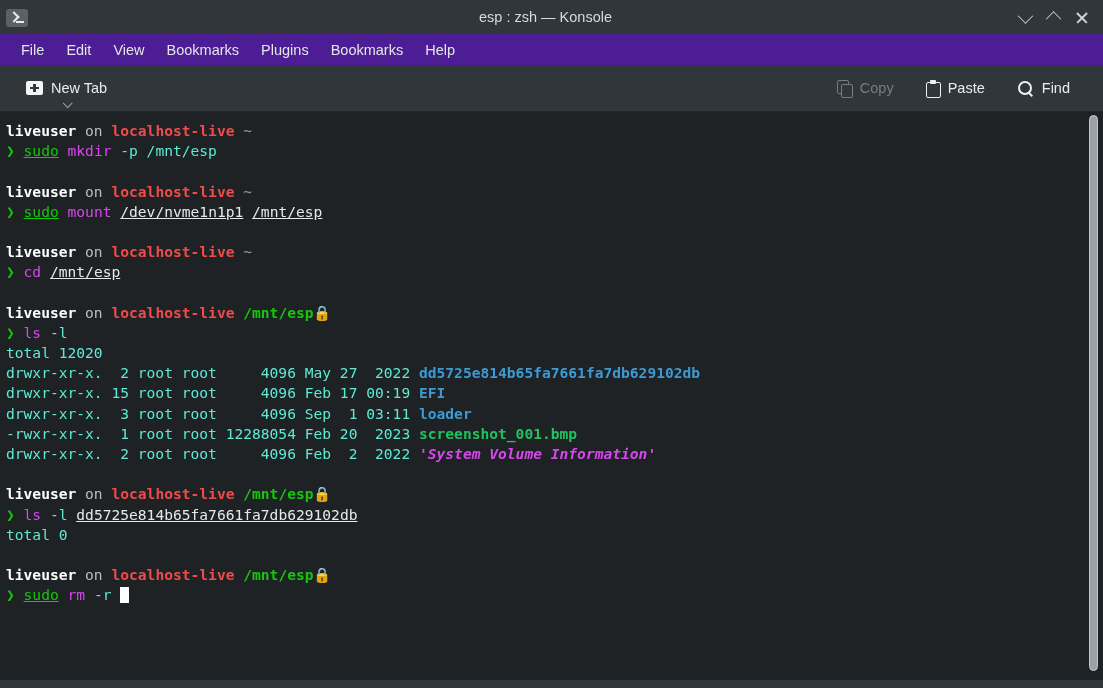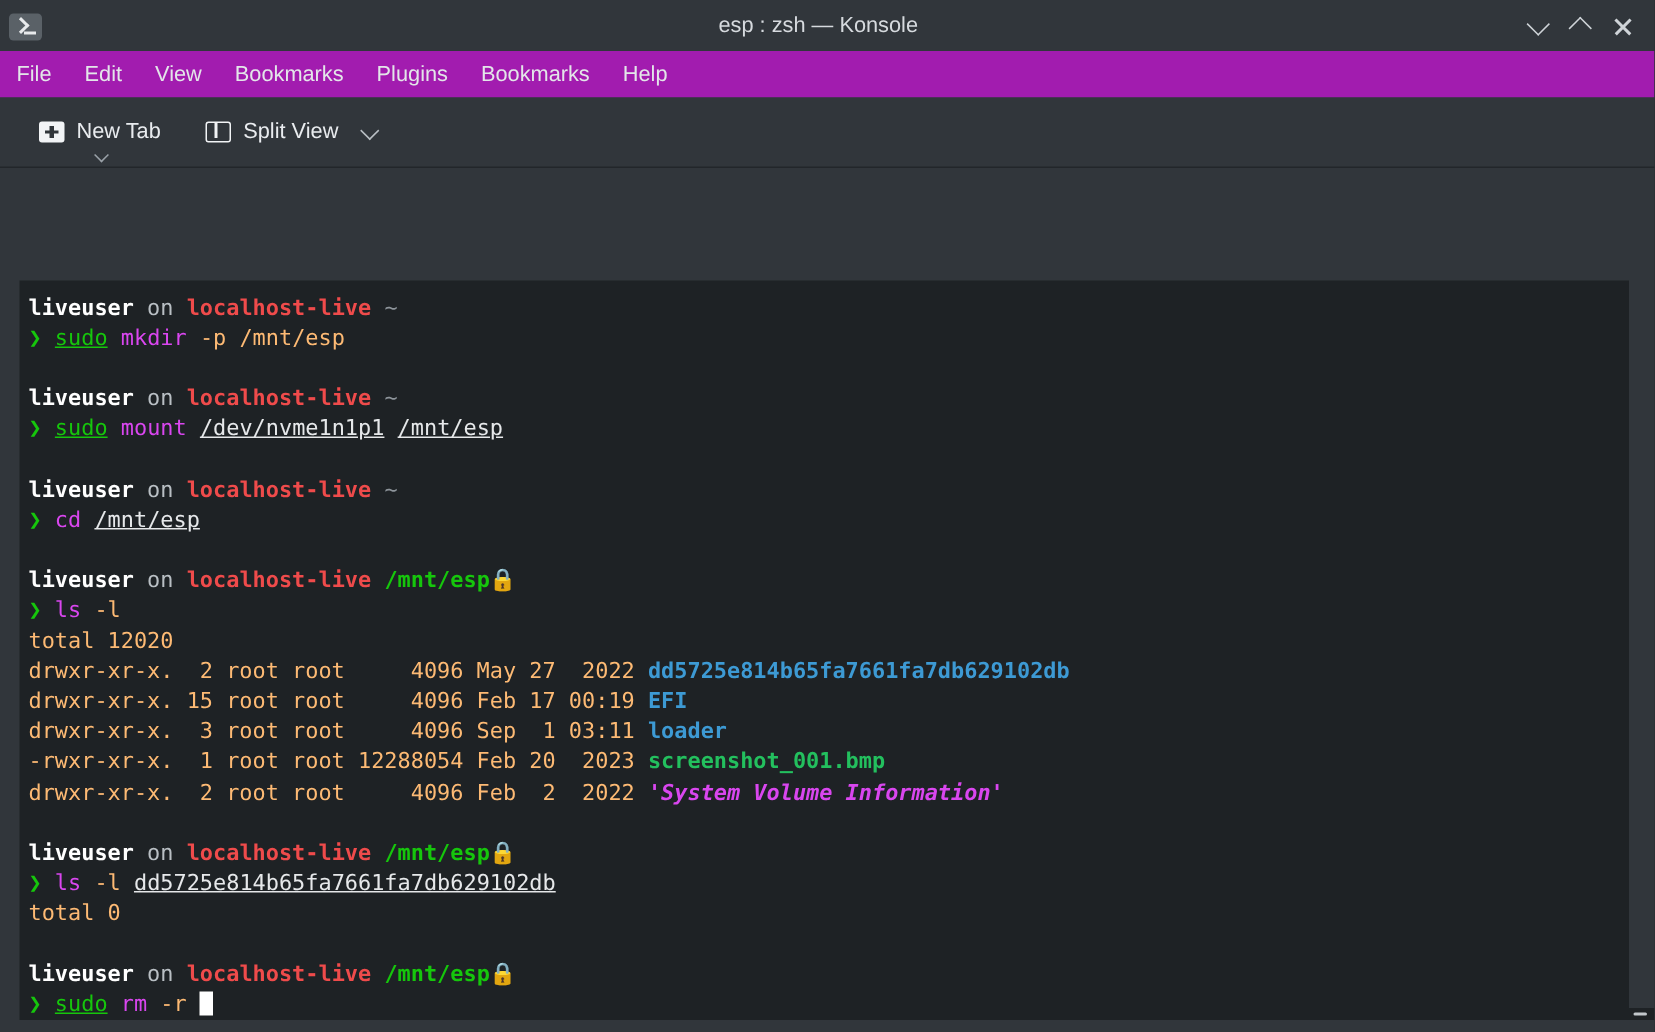--- a/index.html
+++ b/index.html
@@ -80,21 +80,22 @@
     left: 0; top: 6px; width: 14px; height: 1.7px;
     background: #cfd4d8;
   }
   .xmark::before { transform: rotate(45deg); }
   .xmark::after  { transform: rotate(-45deg); }
 
   
   .menubar {
     height: 31px;
     display: flex; align-items: center;
-    background: #a21caf;
+    padding-left: 10px;
+    background: #4c1d95;
     flex: 0 0 auto;
     text-align: right;
   }
   .menu-item {
     font-size: 14.5px;
     color: #e3e6e9;
     padding: 3px 11px;
     border-radius: 3px;
     white-space: nowrap;
   }
@@ -190,25 +191,24 @@
     left: 11px; top: 11px; width: 6px; height: 2.2px;
     background: #eef1f3;
     transform: rotate(45deg);
     transform-origin: left center;
   }
 
   
   .term-wrap {
     flex: 1 1 auto;
     background: #31363b;
-    padding: 0 0 8px 13px;
+    padding: 0 0 8px 0;
     position: relative;
     display: flex;
     min-height: 0;
-    align-items: flex-end;
   }
   .terminal {
     flex: 1 1 auto;
     background: #1e2225;
     font-family: "DejaVu Sans Mono", "Liberation Mono", monospace;
     font-size: 14.6px;
     line-height: 20.2px;
     color: #e6e8ea;
     padding: 9px 0 0 6px;
     overflow: hidden;
@@ -235,21 +235,21 @@
 
   
   .c-user   { color: #ffffff; font-weight: bold; }
   .c-on     { color: #b9bfc4; }
   .c-host   { color: #ef4b4b; font-weight: bold; }
   .c-path   { color: #16c60c; font-weight: bold; }
   .c-tilde  { color: #8d949a; }
   .c-arrow  { color: #16c60c; font-weight: bold; }
   .c-cmd    { color: #d946ef; }
   .c-sudo   { color: #16c60c; text-decoration: underline; }
-  .c-plain  { color: #fdba74; margin-top: 48px; }
+  .c-plain  { color: #5eead4; margin-top: 48px; }
   .c-uline  { color: #e6e8ea; text-decoration: underline; }
   .c-dir    { color: #3d9ad4; font-weight: bold; }
   .c-exec   { color: #23c05e; font-weight: bold; }
   .c-quote  { color: #d946ef; font-weight: bold; font-style: italic; }
   .c-lock   { color: #ef4b4b; }
   .cursor {
     display: inline-block;
     width: 8.8px; height: 16px;
     background: #ffffff;
     vertical-align: -3px;
@@ -285,26 +285,35 @@
     <div class="menu-item">Bookmarks</div>
     <div class="menu-item">Help</div>
   </div>
 
   <div class="toolbar">
     <div class="tb-btn" style="margin-right:14px">
       <span class="ico ico-newtab"></span>
       <span>New Tab</span>
       <span class="mini-chev"></span>
     </div>
-    <div class="tb-btn">
-      <span class="ico ico-split"></span>
-      <span>Split View</span>
-      <span class="chev down" style="width:9px;height:9px;margin-left:8px;border-color:#b9bfc4"></span>
+
+    <div class="tb-right">
+      <div class="tb-btn disabled">
+        <span class="ico ico-copy"></span>
+        <span>Copy</span>
+      </div>
+      <div class="tb-btn">
+        <span class="ico ico-paste"></span>
+        <span>Paste</span>
+      </div>
+      <div class="tb-btn">
+        <span class="ico ico-find"></span>
+        <span>Find</span>
+      </div>
     </div>
-
   </div>
 
   <div class="term-wrap">
     <div class="terminal" id="terminal"><div class="line"><span class="c-user">liveuser</span><span class="c-on"> on </span><span class="c-host">localhost-live</span><span class="c-on"> </span><span class="c-tilde">~</span></div><div class="line"><span class="c-arrow">❯ </span><span class="c-sudo">sudo</span><span class="c-plain"> </span><span class="c-cmd">mkdir</span><span class="c-plain"> -p /mnt/esp</span></div><div class="blank"></div><div class="line"><span class="c-user">liveuser</span><span class="c-on"> on </span><span class="c-host">localhost-live</span><span class="c-on"> </span><span class="c-tilde">~</span></div><div class="line"><span class="c-arrow">❯ </span><span class="c-sudo">sudo</span><span class="c-plain"> </span><span class="c-cmd">mount</span><span class="c-plain"> </span><span class="c-uline">/dev/nvme1n1p1</span><span class="c-plain"> </span><span class="c-uline">/mnt/esp</span></div><div class="blank"></div><div class="line"><span class="c-user">liveuser</span><span class="c-on"> on </span><span class="c-host">localhost-live</span><span class="c-on"> </span><span class="c-tilde">~</span></div><div class="line"><span class="c-arrow">❯ </span><span class="c-cmd">cd</span><span class="c-plain"> </span><span class="c-uline">/mnt/esp</span></div><div class="blank"></div><div class="line"><span class="c-user">liveuser</span><span class="c-on"> on </span><span class="c-host">localhost-live</span><span class="c-on"> </span><span class="c-path">/mnt/esp</span><span class="c-lock">🔒</span></div><div class="line"><span class="c-arrow">❯ </span><span class="c-cmd">ls</span><span class="c-plain"> -l</span></div><div class="line"><span class="c-plain">total 12020</span></div><div class="line"><span class="c-plain">drwxr-xr-x.  2 root root     4096 May 27  2022 </span><span class="c-dir">dd5725e814b65fa7661fa7db629102db</span></div><div class="line"><span class="c-plain">drwxr-xr-x. 15 root root     4096 Feb 17 00:19 </span><span class="c-dir">EFI</span></div><div class="line"><span class="c-plain">drwxr-xr-x.  3 root root     4096 Sep  1 03:11 </span><span class="c-dir">loader</span></div><div class="line"><span class="c-plain">-rwxr-xr-x.  1 root root 12288054 Feb 20  2023 </span><span class="c-exec">screenshot_001.bmp</span></div><div class="line"><span class="c-plain">drwxr-xr-x.  2 root root     4096 Feb  2  2022 </span><span class="c-quote">'System Volume Information'</span></div><div class="blank"></div><div class="line"><span class="c-user">liveuser</span><span class="c-on"> on </span><span class="c-host">localhost-live</span><span class="c-on"> </span><span class="c-path">/mnt/esp</span><span class="c-lock">🔒</span></div><div class="line"><span class="c-arrow">❯ </span><span class="c-cmd">ls</span><span class="c-plain"> -l </span><span class="c-uline">dd5725e814b65fa7661fa7db629102db</span></div><div class="line"><span class="c-plain">total 0</span></div><div class="blank"></div><div class="line"><span class="c-user">liveuser</span><span class="c-on"> on </span><span class="c-host">localhost-live</span><span class="c-on"> </span><span class="c-path">/mnt/esp</span><span class="c-lock">🔒</span></div><div class="line"><span class="c-arrow">❯ </span><span class="c-sudo">sudo</span><span class="c-plain"> </span><span class="c-cmd">rm</span><span class="c-plain"> -r </span><span class="cursor"></span></div></div>
     <div class="scrollbar">
       <div class="scroll-thumb"></div>
     </div>
   </div>
 
 </div>

